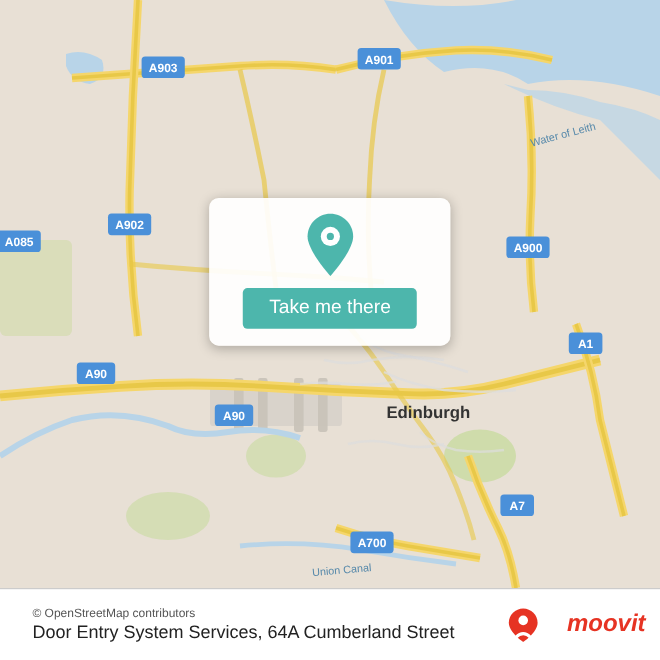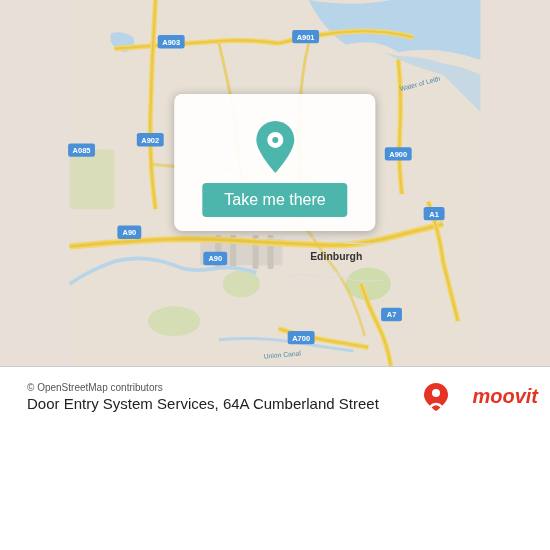--- a/index.html
+++ b/index.html
@@ -6,21 +6,21 @@
     body {
       width: 550px;
       height: 550px;
       overflow: hidden;
       font-family: Arial, sans-serif;
       position: relative;
     }
 
     #map-container {
       width: 550px;
-      height: 366px;
+      height: 490px;
       position: relative;
       overflow: hidden;
       background-color: #e8e0d8;
     }
 
     
     #map-svg {
       width: 100%;
       height: 100%;
       position: absolute;
@@ -35,21 +35,21 @@
       transform: translate(-50%, -65%);
       display: flex;
       flex-direction: column;
       align-items: center;
       z-index: 10;
     }
 
     #popup-box {
       background: rgba(255,255,255,0.92);
       border-radius: 8px;
-      padding: 25px 28px 14px 28px;
+      padding: 11px 28px 14px 28px;
       box-shadow: 0 2px 10px rgba(0,0,0,0.25);
       display: flex;
       flex-direction: column;
       align-items: center;
       min-width: 180px;
     }
 
     #location-pin {
       width: 44px;
       height: 56px;

